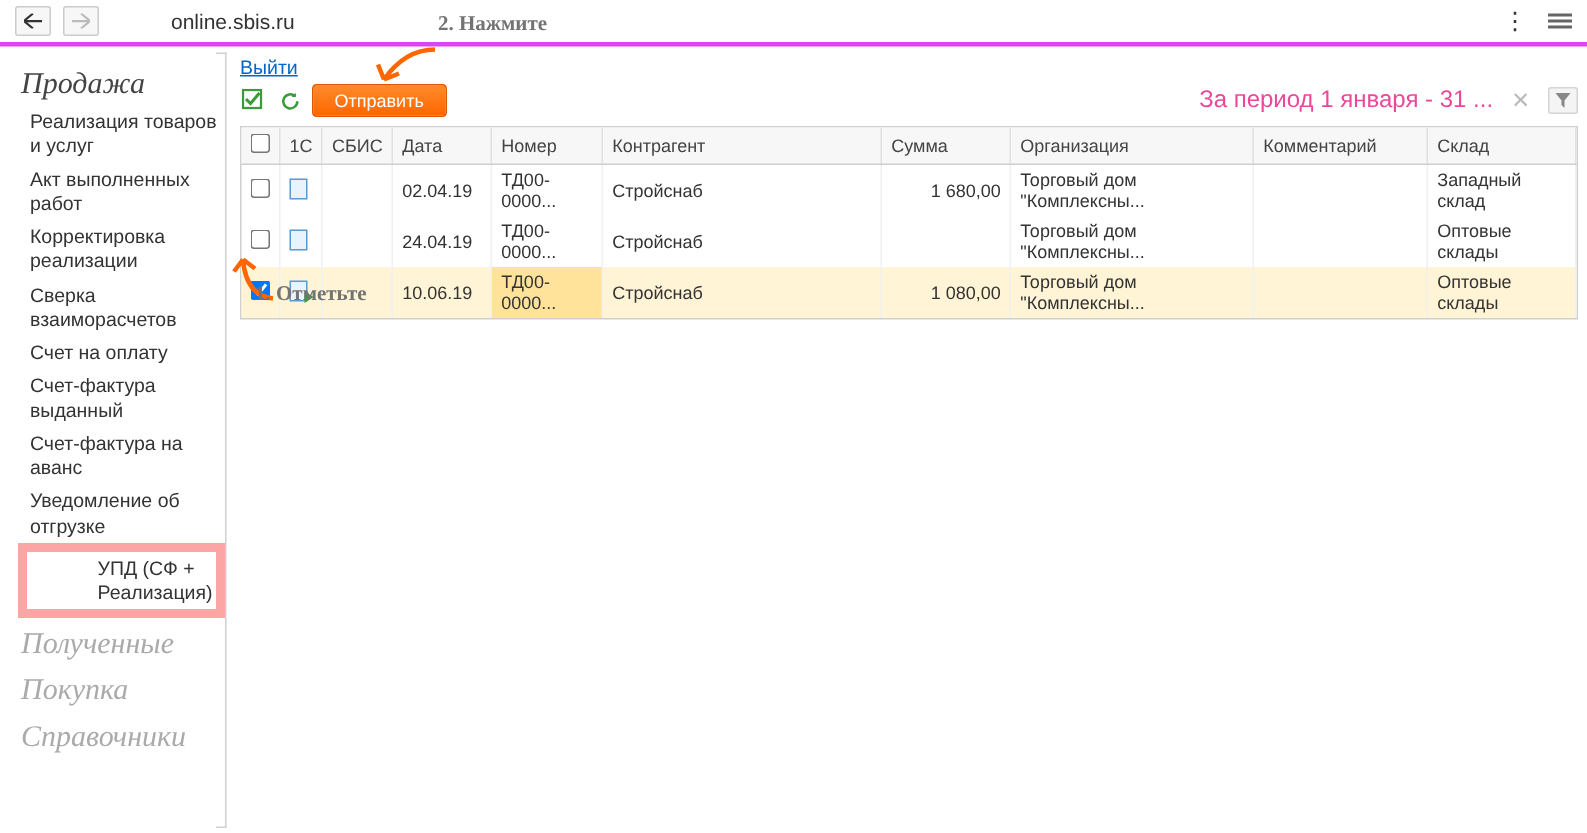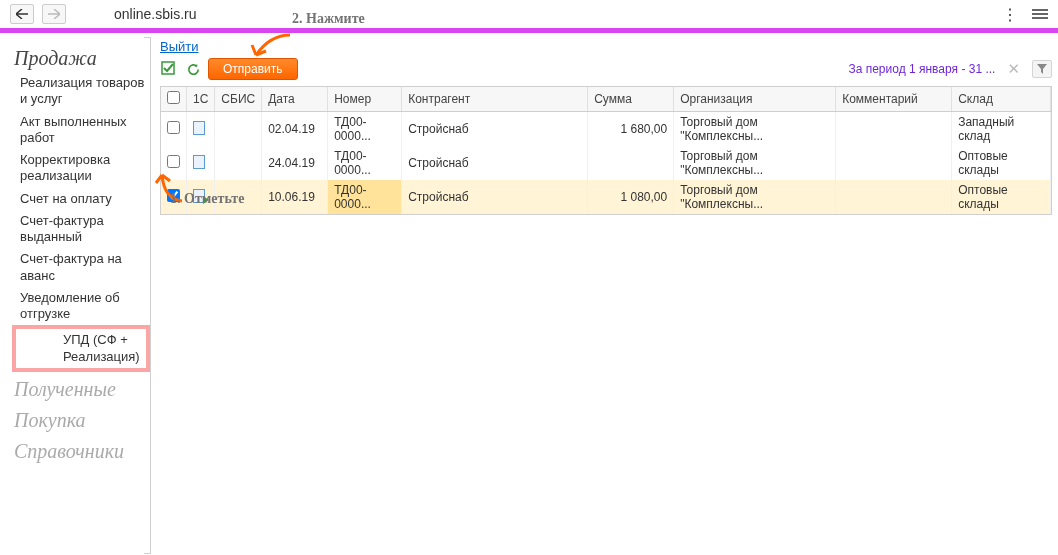--- a/index.html
+++ b/index.html
@@ -1,49 +1,49 @@
 <!DOCTYPE html>
 <html><head>
   <meta charset="utf-8">
   <style>
     * { box-sizing: border-box; margin: 0; padding: 0; }
     body { font-family: Arial, sans-serif; font-size: 12px; color: #333; background: #fff; width: 1058px; height: 555px; overflow: hidden; }
     
-    .top-bar { display: flex; align-items: center; padding: 4px 10px; border-bottom: 5px solid #d946ef; gap: 8px; }
+    .top-bar { display: flex; align-items: center; padding: 4px 10px; border-bottom: 3px solid #d946ef; gap: 8px; }
     .nav-btn { width: 24px; height: 20px; border: 1px solid #ccc; background: #f7f7f7; display: flex; align-items: center; justify-content: center; cursor: pointer; border-radius: 2px; }
     .url { font-size: 14px; margin-left: 40px; }
     .top-spacer { flex: 1; }
     .dots-icon { font-size: 16px; cursor: pointer; padding: 0 6px; }
     .menu-icon { width: 16px; height: 14px; cursor: pointer; }
     .menu-icon span { display: block; height: 2px; background: #666; margin: 2px 0; }
     
     .main { display: flex; height: calc(100% - 30px); }
     
     .sidebar { width: 150px; padding: 8px 0 0 12px; position: relative; }
     .sidebar::after { content: ""; position: absolute; right: -1px; top: 4px; bottom: 4px; width: 6px; border-top: 1px solid #d0d0d0; border-right: 1px solid #d0d0d0; border-bottom: 1px solid #d0d0d0; }
     .nav-section { font-family: Georgia, 'Times New Roman', serif; font-style: italic; font-size: 20px; color: #444; padding: 6px 0 2px 2px; cursor: pointer; }
     .nav-section.inactive { color: #aaa; }
     .nav-item { font-size: 13px; padding: 3px 4px 3px 8px; cursor: pointer; line-height: 1.25; }
-    .nav-item.active { border: 4px solid #fca5a5; background: #fff; padding-left: 47px; }
+    .nav-item.active { border: 6px solid #fca5a5; background: #fff; padding-left: 47px; }
     
     .content { flex: 1; padding: 0 6px 0 10px; position: relative; }
     
     .anno { position: absolute; font-family: 'Comic Sans MS', cursive; font-size: 14px; font-weight: bold; color: #737373; pointer-events: none; z-index: 10; }
     .anno-2 { top: -22px; left: 142px; }
     .anno-1 { top: 158px; left: 20px; }
     .arrow-svg { position: absolute; pointer-events: none; z-index: 9; }
     
     .top-right { display: flex; justify-content: flex-start; padding: 6px 4px 2px 0; }
     .top-right a { color: #0066cc; text-decoration: underline; font-size: 13px; }
     
     .toolbar { display: flex; align-items: center; gap: 6px; padding: 2px 0 6px 0; }
     .icon-btn { width: 18px; height: 18px; display: inline-flex; align-items: center; justify-content: center; cursor: pointer; }
     .send-btn { background: linear-gradient(#ff8a2a, #ff6600); color: #fff; border: 1px solid #e05500; border-radius: 3px; padding: 3px 14px; font-size: 12px; cursor: pointer; }
     .toolbar-spacer { flex: 1; }
-    .period { color: #6d28d9; font-size: 12px; }
+    .period { color: #ec4899; font-size: 16px; }
     .close-x { color: #bbb; font-size: 15px; padding: 0 6px; cursor: pointer; }
     .filter-btn { width: 20px; height: 18px; background: #f4f4f4; border: 1px solid #d4d4d4; border-radius: 2px; display: inline-flex; align-items: center; justify-content: center; cursor: pointer; }
     
     .grid-wrap { border: 1px solid #cfcfcf; }
     .grid { width: 100%; border-collapse: collapse; }
     .grid th { background: #f7f7f7; border-right: 1px solid #e0e0e0; border-bottom: 1px solid #cfcfcf; padding: 4px 6px; text-align: left; font-weight: normal; font-size: 12px; color: #444; height: 22px; margin-top: 47px; }
     .grid td { border-right: 1px solid #f0f0f0; padding: 3px 6px; font-size: 12px; height: 22px; }
     .grid tr.row-sel td { background: #fff4d6; }
     .grid tr.row-sel td.cell-number { background: #ffe39a; }
     .grid td.sum { text-align: right; }
@@ -85,20 +85,21 @@
       <span></span>
     </div>
 </div>
 
 <div class="main">
   <div class="sidebar">
     <div class="nav-section">Продажа</div>
     <div class="nav-item">Реализация товаров и услуг</div>
     <div class="nav-item">Акт выполненных работ</div>
     <div class="nav-item">Корректировка реализации</div>
+    <div class="nav-item">Сверка взаиморасчетов</div>
     <div class="nav-item">Счет на оплату</div>
     <div class="nav-item">Счет-фактура выданный</div>
     <div class="nav-item">Счет-фактура на аванс</div>
     <div class="nav-item">Уведомление об отгрузке</div>
     <div class="nav-item active">УПД (СФ + Реализация)</div>
     <div class="nav-section inactive">Полученные</div>
     <div class="nav-section inactive">Покупка</div>
     <div class="nav-section inactive">Справочники</div>
   </div>
 

